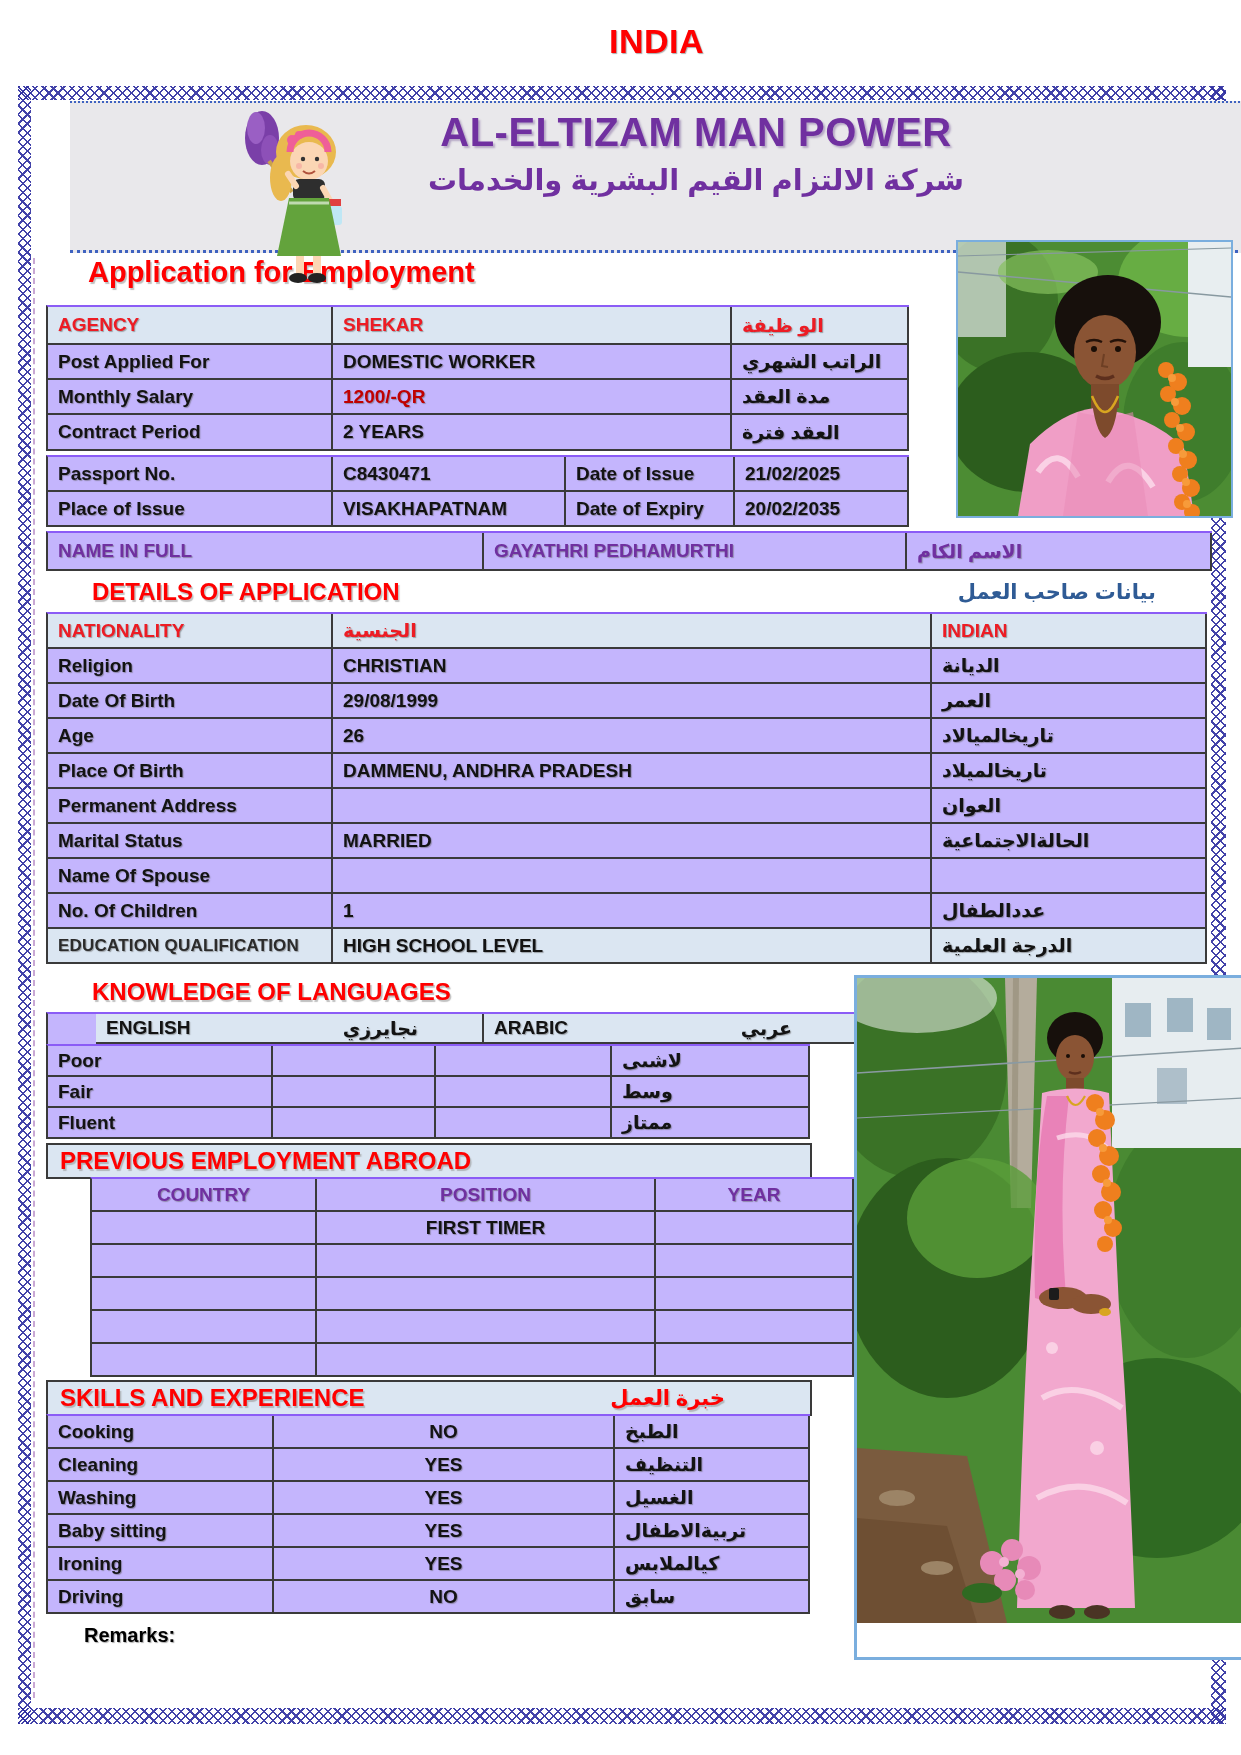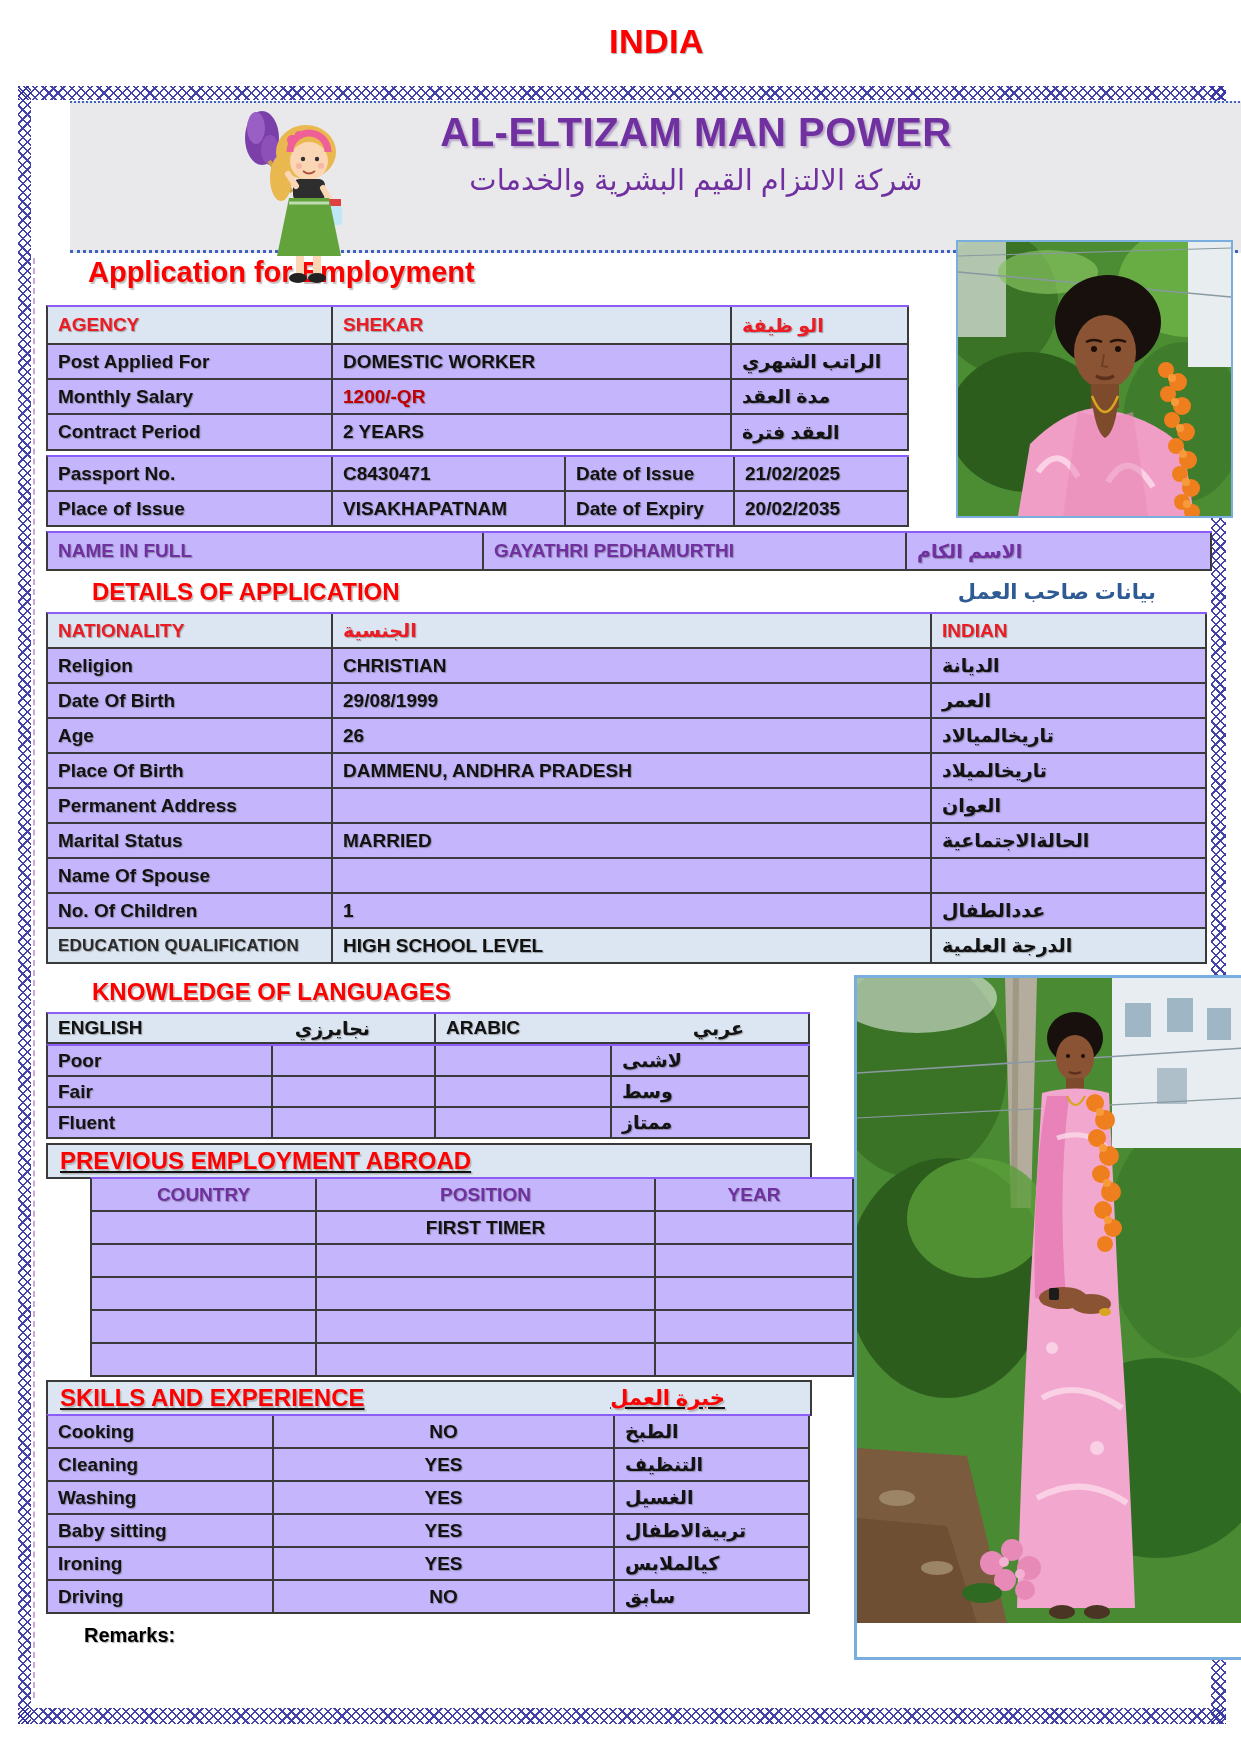--- a/index.html
+++ b/index.html
@@ -15,41 +15,41 @@
   .zz-bottom{left:18px;top:1708px;width:1208px;height:16px;}
   .zz-left{left:18px;top:86px;width:13px;height:1638px;}
   .zz-right{left:1211px;top:86px;width:15px;height:1638px;}
   .lav-dash{position:absolute;left:33px;top:258px;height:1440px;width:0;border-left:2px dashed #c9a8d4;}
   
   .india{left:0;top:22px;width:100%;text-align:center;font-size:34px;font-weight:bold;color:#ff0000;letter-spacing:.5px;}
   .hdrbox{left:34px;top:101px;width:1174px;height:152px;background:#e9e8eb;
           border-top:2px dotted #3e62c0;border-bottom:3px dotted #3e62c0;box-sizing:border-box;}
   .coname{left:300px;top:110px;width:720px;text-align:center;font-size:40px;font-weight:bold;color:#7030a0;
           text-shadow:2px 2px 2px rgba(120,90,150,.45);letter-spacing:.5px;}
-  .coname-ar{left:300px;top:163px;width:720px;text-align:center;font-size:29px;font-weight:normal;color:#7030a0;direction:rtl;}
+  .coname-ar{left:300px;top:163px;width:720px;text-align:center;font-size:29px;font-weight:bold;color:#7030a0;direction:rtl;}
   .apptitle{left:52px;top:256px;font-size:29px;font-weight:bold;color:#f00;text-shadow:1.5px 1.5px 1px rgba(150,150,150,.6);}
   .secttitle{font-size:24px;font-weight:bold;color:#f00;text-shadow:1.5px 1.5px 1px rgba(150,150,150,.6);}
   
   .tbl{position:absolute;display:grid;border-top:2px solid #8b5cf6;border-left:2px solid #3a3a3a;background:#c4b5fd;}
   .cell{border-right:2px solid #3a3a3a;border-bottom:2px solid #3a3a3a;display:flex;align-items:center;
         padding:0 10px;font-size:19px;font-weight:bold;color:#131313;box-sizing:border-box;
         text-shadow:1px 1px 1px rgba(90,90,90,.5);white-space:nowrap;overflow:hidden;}
   .band{position:absolute;border:2px solid #3a3a3a;background:#dbe6f2;display:flex;align-items:center;
-        justify-content:space-between;box-sizing:border-box;text-decoration:underline;}
+        justify-content:space-between;box-sizing:border-box;}
   .hdr{background:#dbe6f2;}
   .red{color:#ed1c24;}
   .dkred{color:#c00000;}
   .purple{color:#7030a0;}
   .ar{justify-content:flex-end;direction:rtl;}
   .center{justify-content:center;}
   .t1a{left:46px;top:305px;grid-template-columns:285px 399px 177px;grid-template-rows:38px 35px 35px 36px;}
   .t1b{left:46px;top:455px;grid-template-columns:285px 233px 169px 174px;grid-template-rows:35px 35px;}
   .t1c{left:46px;top:531px;grid-template-columns:436px 423px 305px;grid-template-rows:38px;}
   .t2{left:46px;top:612px;grid-template-columns:285px 599px 275px;grid-auto-rows:35px;}
-  .tlh{left:46px;top:1012px;grid-template-columns:388px 374px;grid-template-rows:30px;}
+  .tlh{left:46px;top:1012px;grid-template-columns:388px 374px;grid-template-rows:30px;padding-left:48px;}
   .tlb{left:46px;top:1044px;grid-template-columns:225px 163px 176px 198px;grid-auto-rows:31px;}
   .temp{left:46px;top:1177px;grid-template-columns:225px 339px 198px;grid-auto-rows:33px;margin-left:44px;}
   .tsk{left:46px;top:1414px;grid-template-columns:226px 341px 195px;grid-auto-rows:33px;}
   .prevband{left:46px;top:1143px;width:766px;height:36px;padding:0 12px;}
   .skillband{left:46px;top:1380px;width:766px;height:36px;padding:0 85px 0 12px;}
   .edulabel{font-size:17px;letter-spacing:.2px;color:#2b2b2b;}
   
   .photo1{left:920px;top:240px;width:277px;height:278px;border:2px solid #7aaede;box-sizing:border-box;background:#fff;z-index:2;}
   .photo2{left:818px;top:975px;width:394px;height:685px;border:3px solid #7aaede;box-sizing:border-box;background:#fff;z-index:3;}
   .photo1 svg,.photo2 svg{display:block;}

